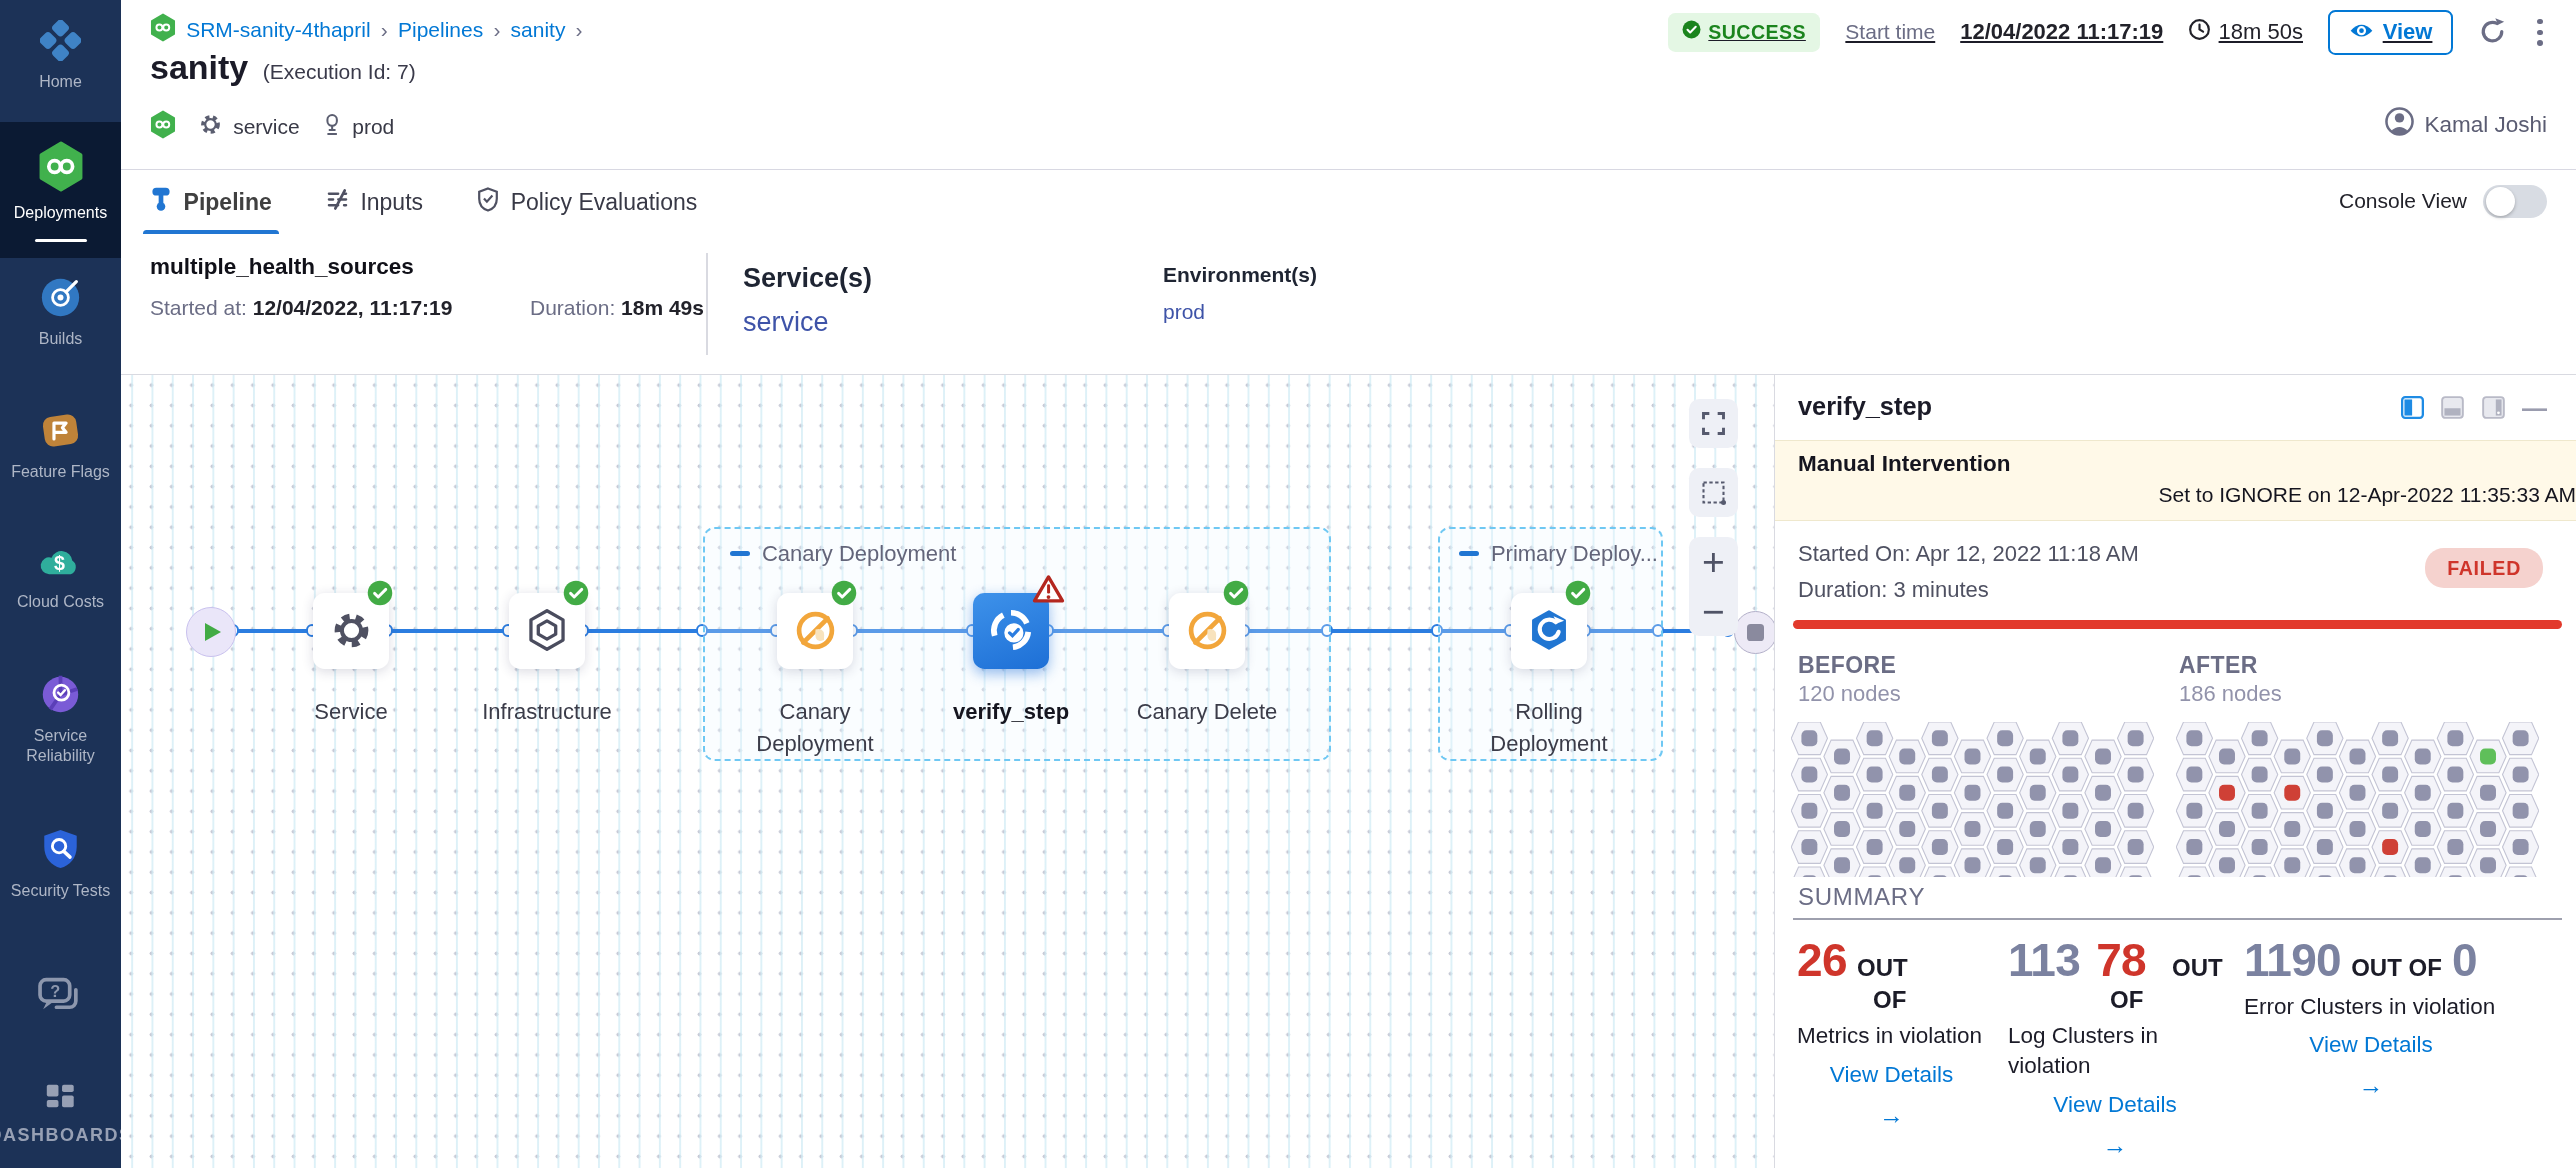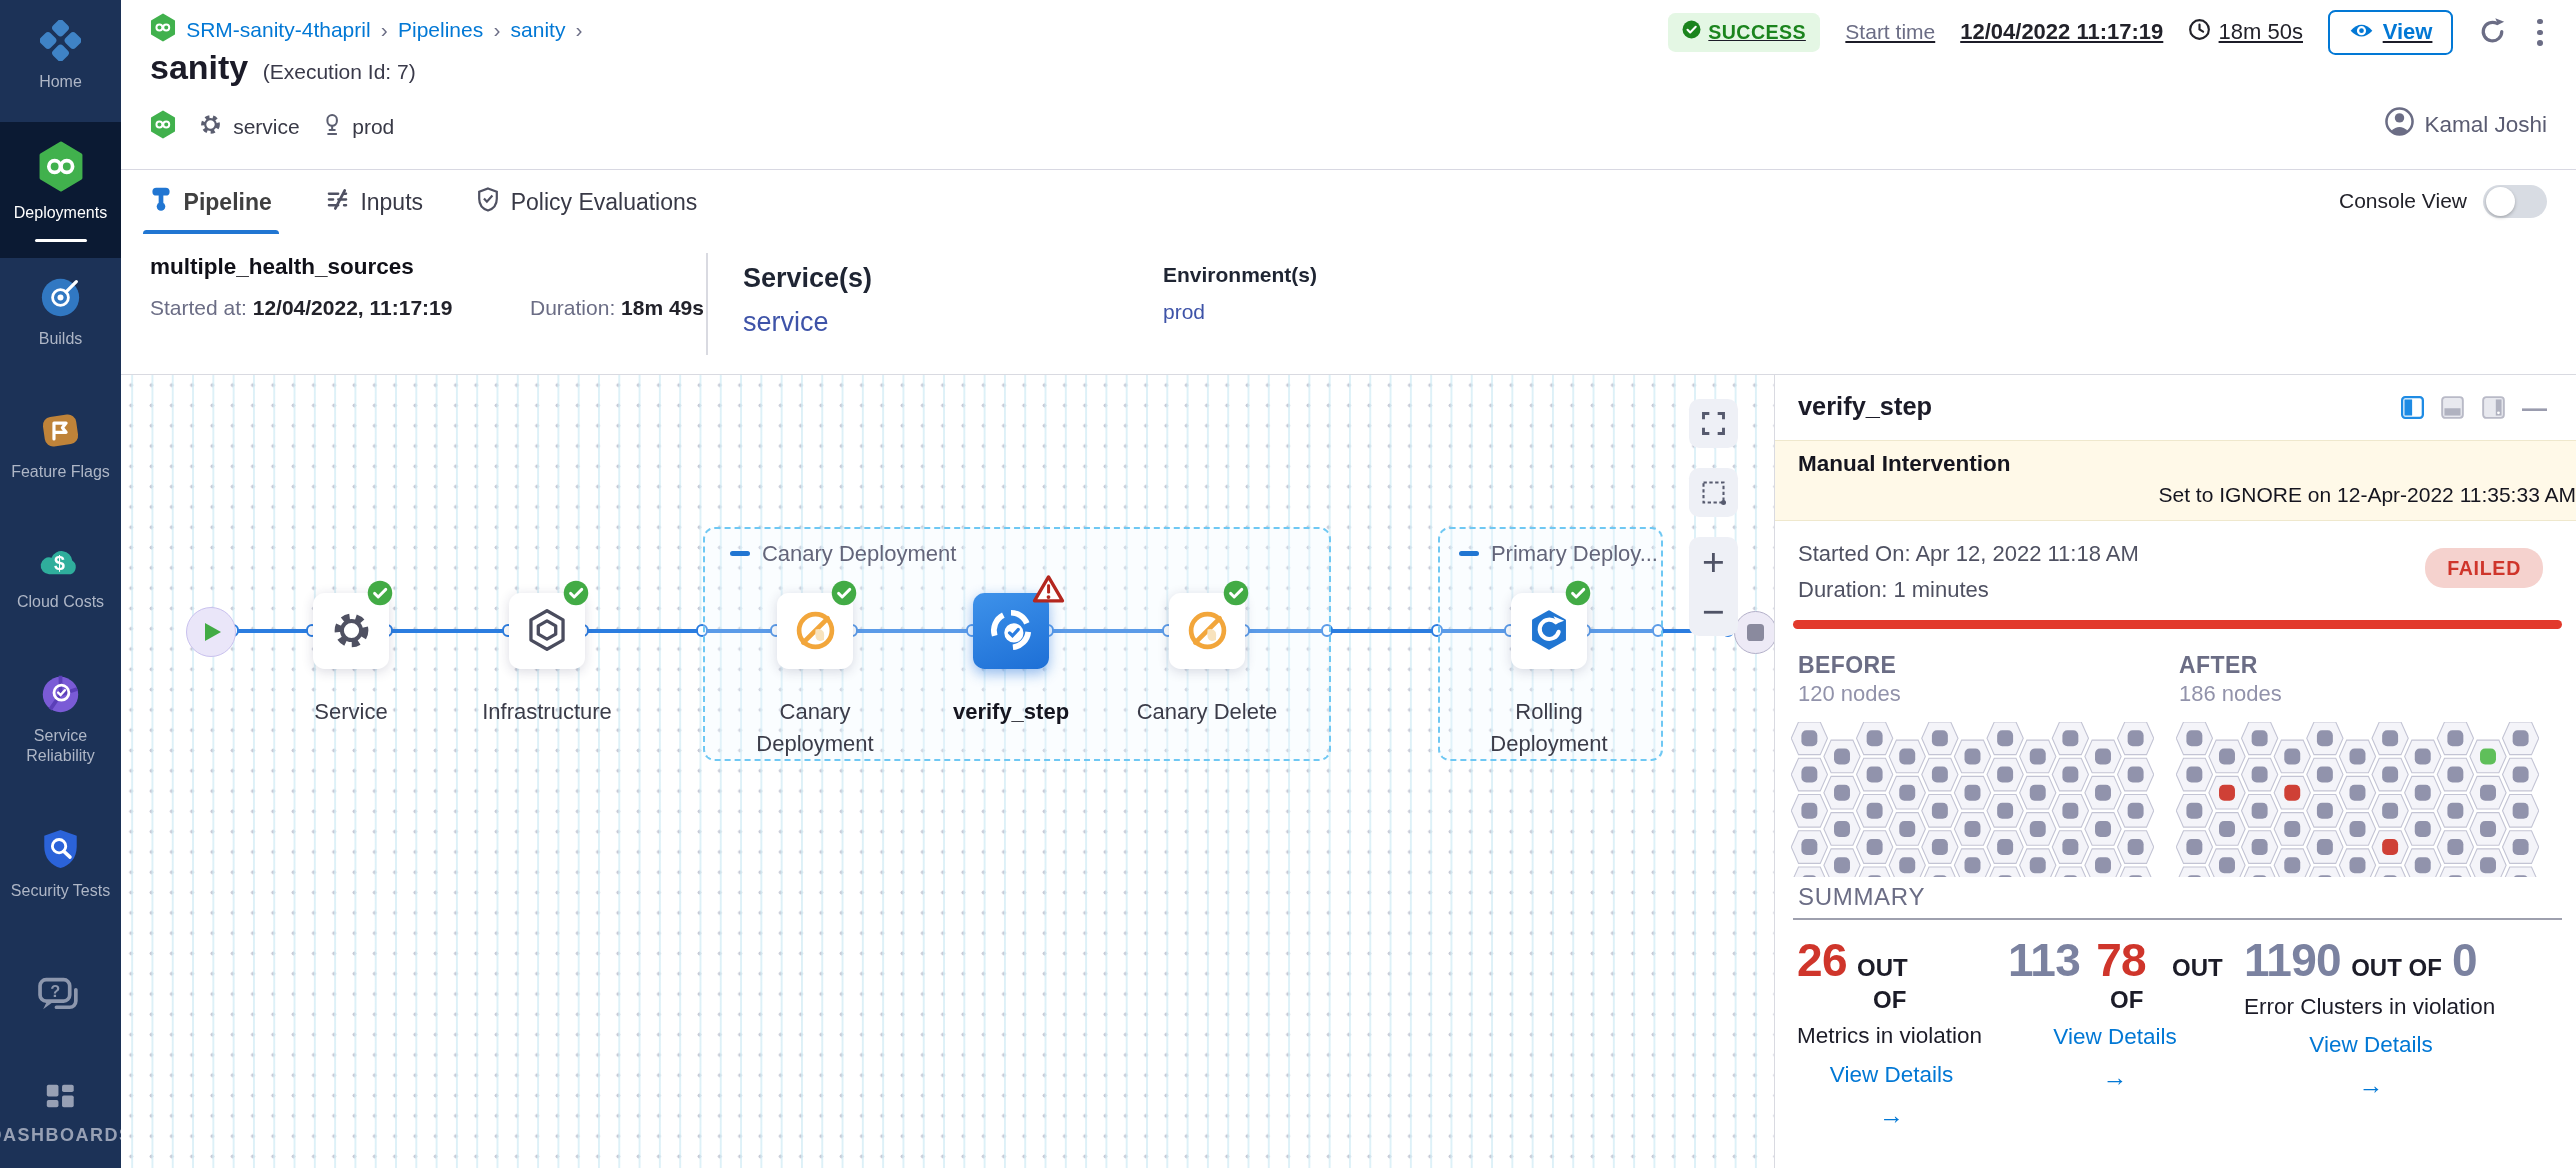--- a/index.html
+++ b/index.html
@@ -615,21 +615,21 @@
             <span class="min">—</span>
           </div>
         </div>
 
         <div class="banner">
           <div class="banner-title">Manual Intervention</div>
           <div class="banner-text">Set to IGNORE on 12-Apr-2022 11:35:33 AM</div>
         </div>
 
         <div class="p-started">Started On: Apr 12, 2022 11:18 AM</div>
-        <div class="p-duration">Duration: 1 minutes</div>
+        <div class="p-duration">Duration: 3 minutes</div>
         <div class="pill-failed">FAILED</div>
 
         <div class="redbar"></div>
 
         <div class="ba-label" style="left:23px;">BEFORE</div>
         <div class="ba-nodes" style="left:23px;">120 nodes</div>
         <div class="ba-label" style="left:404px;">AFTER</div>
         <div class="ba-nodes" style="left:404px;">186 nodes</div>
 
         <div class="hexwrap" style="left:16px;" id="hexbefore"><svg width="363" height="203" xmlns="http://www.w3.org/2000/svg" viewBox="0 0 500 280">
@@ -1095,20 +1095,21 @@
             </div>
           </div>
 
           <div class="metric" style="width:214px;">
             <div class="mline" style="gap:16px;">
               <span class="mnum mgray">113</span>
               <span class="mnum mred">78</span>
               <span class="mout" style="margin-left:10.2px;">OUT</span>
             </div>
             <div class="mout mof" style="margin-left:102px;">OF</div>
+            <div class="mlabel">Log Clusters in violation</div>
             <div class="mlink">
               <span>View Details</span>
               <span class="marrow">→</span>
             </div>
           </div>
 
           <div class="metric" style="width:254px;">
             <div class="mline">
               <span class="mnum mgray">1190</span>
               <span class="mout">OUT OF</span>

